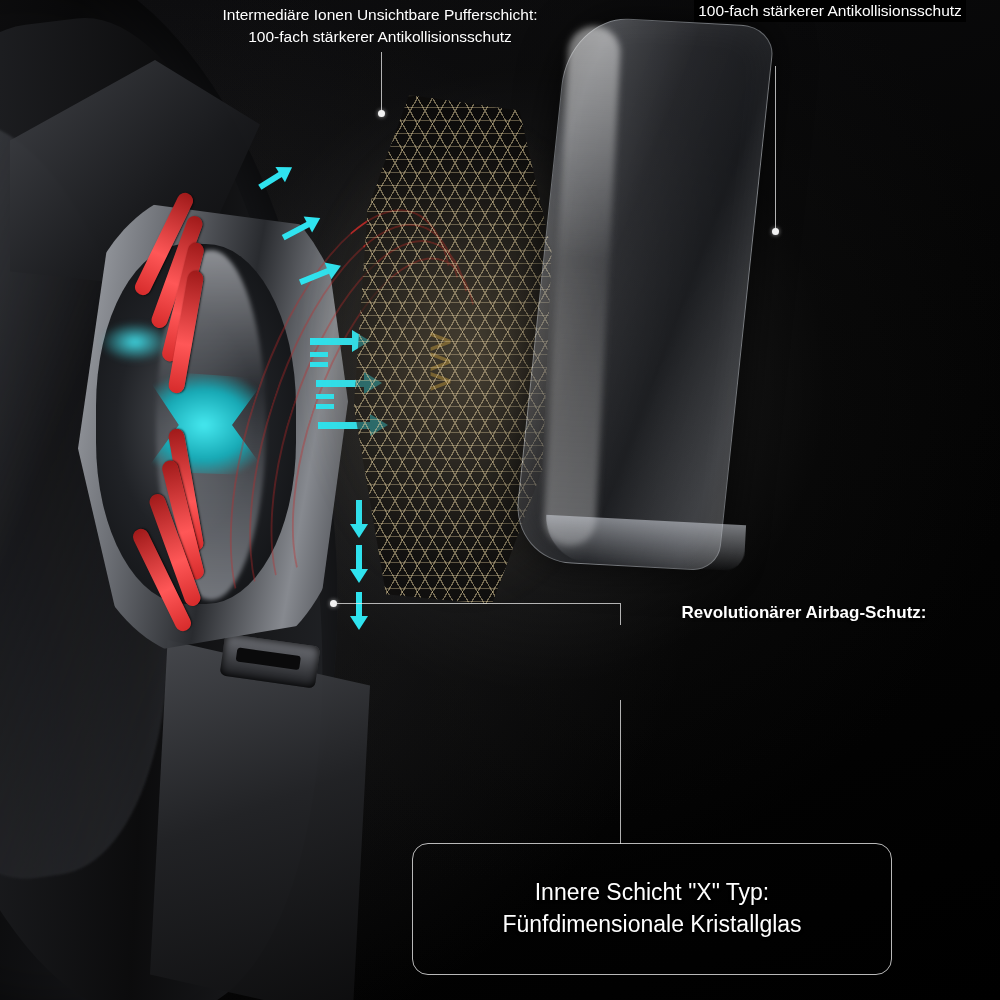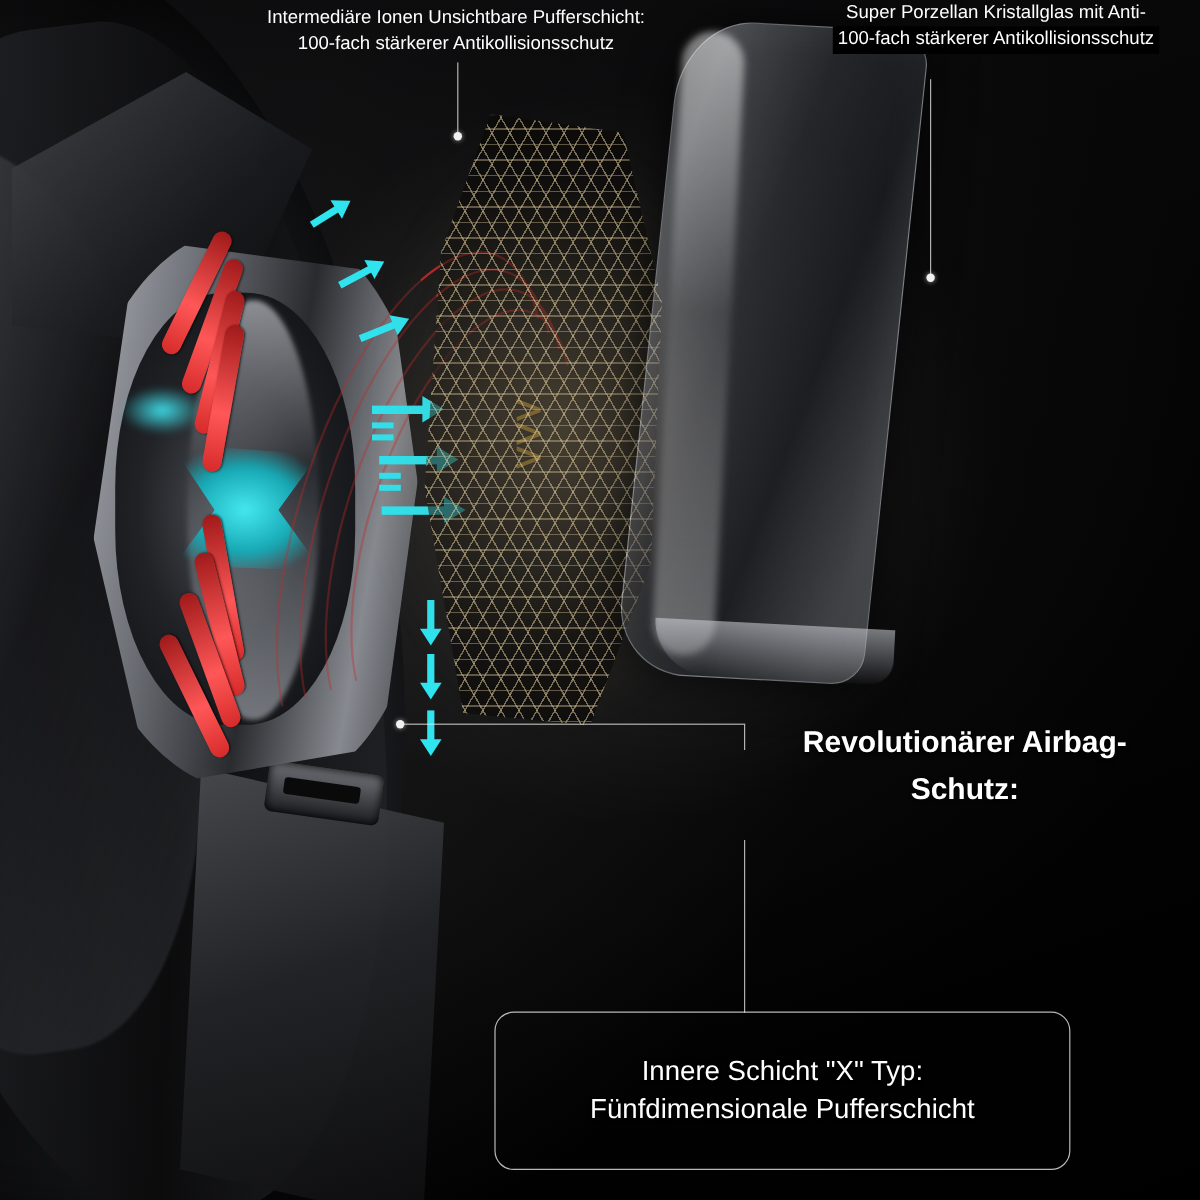--- a/index.html
+++ b/index.html
@@ -284,21 +284,21 @@
     left: 630px;
     top: 600px;
     width: 348px;
     text-align: center;
     font-size: 19.5px;
     line-height: 1.55;
     text-shadow: 0 1px 3px rgba(0,0,0,.9);
   }
   .airbag-text .title {
     font-weight: bold;
-    font-size: 25px;
+    font-size: 17px;
   }
 
   .top-label-left {
     position: absolute;
     left: 200px;
     top: 4px;
     width: 360px;
     font-size: 15.5px;
     text-align: center;
     line-height: 1.45;
@@ -427,26 +427,25 @@
   <div class="leader" style="left:620px; top:603px; width:1px; height:22px;"></div>
 
   <div class="leader" style="left:620px; top:700px; width:1px; height:144px;"></div>
 
   <div class="top-label-left">
     <div>Intermediäre Ionen Unsichtbare Pufferschicht:</div>
     <div>100-fach stärkerer Antikollisionsschutz</div>
   </div>
 
   <div class="top-label-right">
-    <div>Super Porzellan Kristallglas mit Anti-</div>
     <div class="l3">100-fach stärkerer Antikollisionsschutz</div>
   </div>
 
   <div class="airbag-text">
     <div class="title">Revolutionärer Airbag-Schutz:</div>
   </div>
 
   <div class="bottom-box">
     <div class="line">Innere Schicht "X" Typ:</div>
-    <div class="line">Fünfdimensionale Pufferschicht</div>
+    <div class="line">Fünfdimensionale Kristallglas</div>
   </div>
 
 </div>
 
 </body></html>

